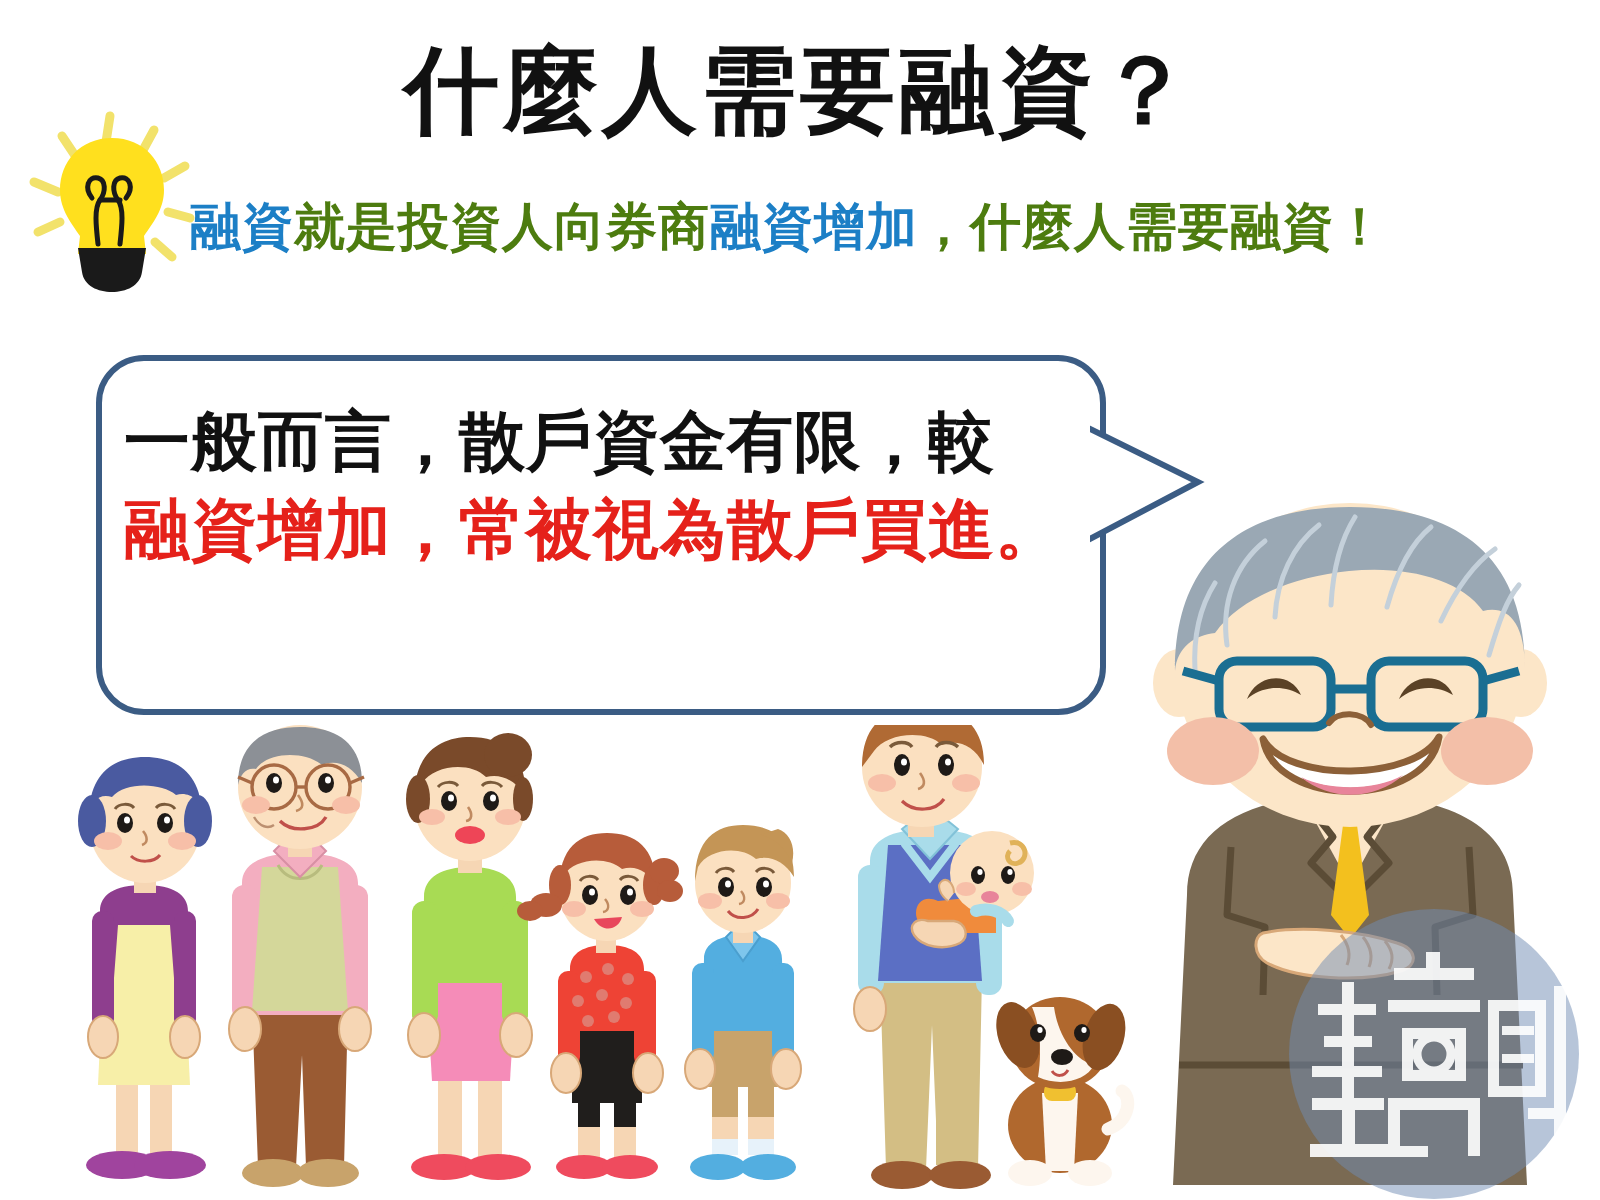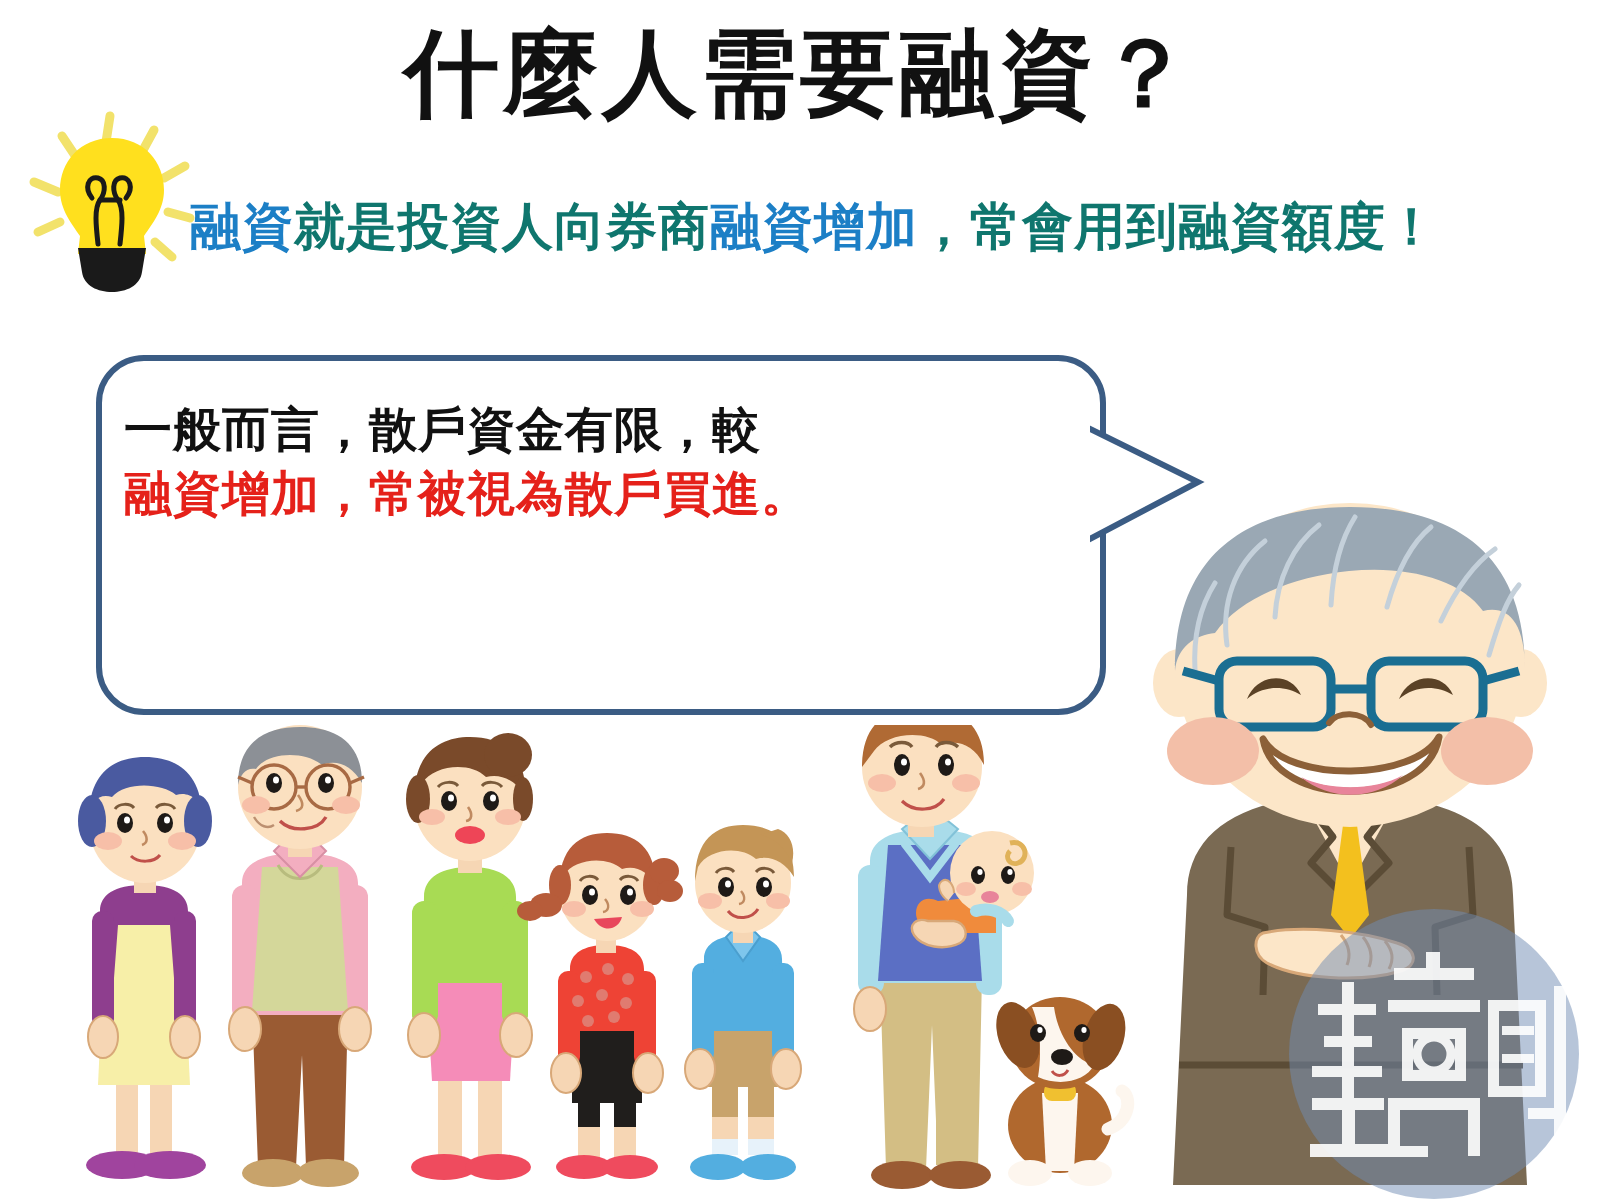--- a/index.html
+++ b/index.html
@@ -7,52 +7,52 @@
   body {
     background:#ffffff;
     font-family:"Liberation Sans","DejaVu Sans",sans-serif;
     position:relative;
     overflow:hidden;
   }
   #stage { position:absolute; inset:0; width:1600px; height:1200px; }
 
   
   .title {
-    position:absolute; left:0; top:24px; width:1600px;
+    position:absolute; left:0; top:41px; width:1600px;
     text-align:center;
     font-size:95px; font-weight:bold; color:#111111;
     letter-spacing:4px; line-height:1.05;
     font-family:"DejaVu Sans","Liberation Sans",sans-serif;
   }
   .subtitle {
     position:absolute; left:190px; top:198px; width:1320px;
     font-size:51px; font-weight:bold; letter-spacing:1px;
     line-height:1.15; white-space:nowrap;
     font-family:"DejaVu Sans","Liberation Sans",sans-serif;
   }
   .sub-blue { color:#1C7FC6;font-family:Liberation Serif, serif; }
-  .sub-red  { color:#0f766e; }
+  .sub-red  { color:#4d7c0f; }
 
   
   .bulb-wrap { position:absolute; left:22px; top:102px; width:180px; height:195px; }
 
   
   .bubble {
     position:absolute; left:96px; top:355px;
     width:1010px; height:360px;
     border:6px solid #3B5C84;
     border-radius:48px;
     background:#ffffff;
     z-index:4;
   }
   .bubble-tail { position:absolute; left:1080px; top:390px; width:130px; height:190px; z-index:5; }
   .bubble-text {
     position:absolute; left:124px; top:398px; width:980px;
     z-index:6;
-    font-size:48px; font-weight:bold; line-height:1.33;
+    font-size:66px; font-weight:bold; line-height:1.33;
     letter-spacing:1px;
     font-family:Liberation Serif, serif;
     color:#111111;
   }
   .bubble-text .ln { display:block; white-space:nowrap; }
   .ln-red { color:#E5211A; }
 
   
   .family { position:absolute; left:30px; top:725px; width:1120px; height:478px; }
   .oldman { position:absolute; left:1135px; top:495px; width:430px; height:708px; }
@@ -83,21 +83,21 @@
         <path d="M104 96 C112 86 108 74 98 76 C90 78 90 90 96 98 C102 106 100 124 98 142"></path>
         <path d="M78 98 L98 98"></path>
       </g>
       <path d="M56 146 L124 146 L120 170 C118 184 104 190 90 190 C76 190 62 184 60 170 Z" fill="#1A1A1A"></path>
     </svg>
   </div>
 
   <div class="title">什麼人需要融資？</div>
 
   <div class="subtitle">
-    <span class="sub-blue">融資</span><span class="sub-red">就是投資人向券商</span><span class="sub-blue">融資增加</span><span class="sub-red">，常會用到融資額度！</span>
+    <span class="sub-blue">融資</span><span class="sub-red">就是投資人向券商</span><span class="sub-blue">融資增加</span><span class="sub-red">，什麼人需要融資！</span>
   </div>
 
   <div class="bubble"></div>
   <svg class="bubble-tail" viewBox="0 0 130 190">
     <path d="M4 0 L4 36 L118 92 L4 152 L4 190" fill="#ffffff" stroke="#3B5C84" stroke-width="6" stroke-linejoin="miter"></path>
     <rect x="0" y="0" width="10" height="190" fill="#ffffff"></rect>
   </svg>
 
   <div class="bubble-text">
     <span class="ln">一般而言，散戶資金有限，較</span>

